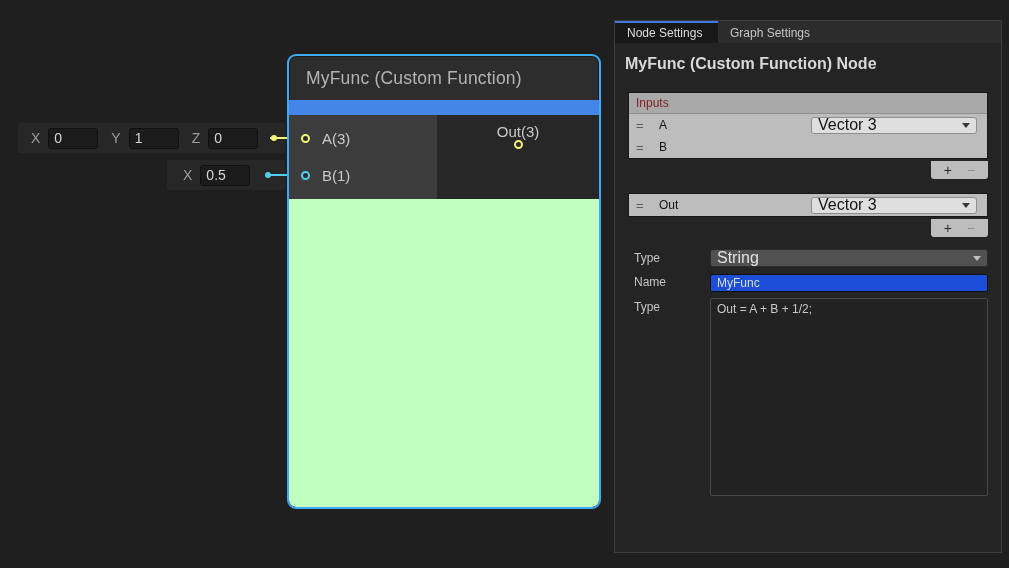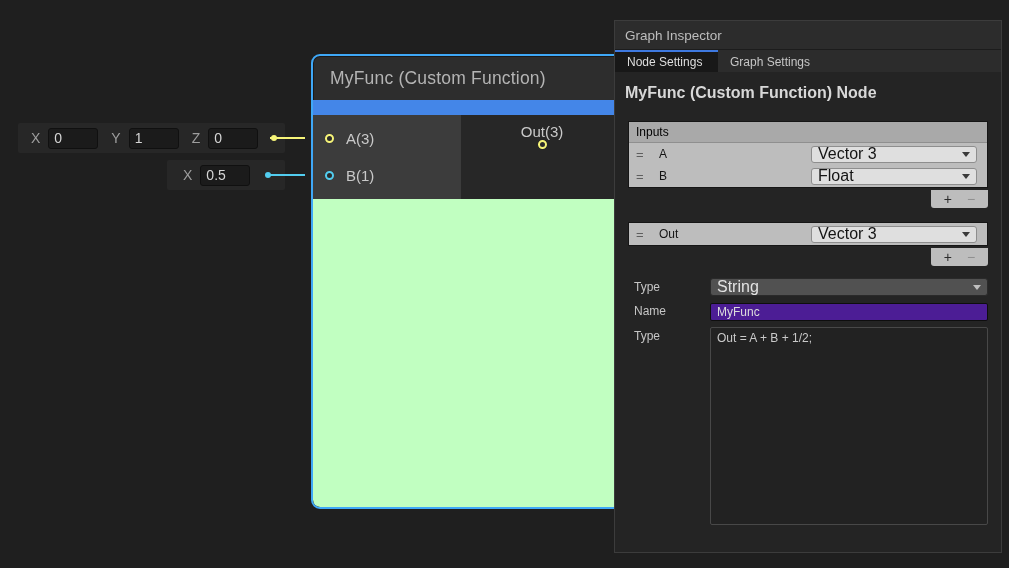--- a/index.html
+++ b/index.html
@@ -8,21 +8,21 @@
     position:relative; width:1009px; height:568px;
     background: var(--canvas_bg, #1f1f1f);
   }
 
   
   .node {
     position:absolute; left:287px; top:54px; width:314px; height:455px;
     border:2px solid var(--selection_blue, #3fa8f7);
     border-radius:9px; background: var(--node_header_bg, #2d2d2d);
     overflow:hidden; box-shadow: inset 0 0 0 1px #1a1a1a;
-    display:flex; flex-direction:column;margin-left:24px;
+    display:flex; flex-direction:column;
   }
   .node-title {
     height:44px; display:flex; align-items:center; padding-left:17px;
     color:#b4b4b4; font-size:17.5px; letter-spacing:.2px;
   }
   .node-accent-bar { height:15px; background: var(--accent_bar_blue, #4486e8); }
   .node-ports { height:84px; display:flex; }
   .ports-left { width:148px; background: var(--port_left_bg, #3c3c3c); padding-top:8px; }
   .ports-right { flex:1; background: var(--port_right_bg, #272727); padding-top:8px; }
   .port-row { height:30px; display:flex; align-items:center; }
@@ -78,21 +78,21 @@
   .tab.active { background:#181818; color:#dedede; border-top:2px solid var(--tab_accent_blue, #3e79e0); min-width:103px; }
   .insp-body { padding:0 0 0 0; }
   .node-ref {
     margin:12px 10px 0 10px; color:#d8d8d8; font-size:16px; font-weight:bold;
   }
 
   .relist { margin:19px 13px 0 13px; border:1px solid #161616; }
   .relist-header {
     height:21px; background: var(--list_header_gray, #a9a9a9);
     display:flex; align-items:center; padding-left:7px;
-    color:#000000; font-size:12px; border-bottom:1px solid #8f8f8f;
+    color:#7f1d1d; font-size:12px; border-bottom:1px solid #8f8f8f;
   }
   .relist-rows { background: var(--list_row_gray, #bdbdbd); }
   .relist-row { height:22px; display:flex; align-items:center; padding:0 10px 0 7px; }
   .handle { color:#5e5e5e; font-size:13px; width:14px; letter-spacing:-1px; }
   .row-name { color:#141414; font-size:12px; margin-left:9px; }
   .dd {
     height:17px; display:flex; align-items:center; border-radius:3px;
     font-size:16px; padding:0 6px; position:relative;
   }
   .dd.light {
@@ -112,21 +112,21 @@
   }
   .lf-btn { font-size:14px; line-height:1; color:#2b2b2b; cursor:default; }
   .lf-btn.dim { color:#8f8f8f; }
 
   .field-row { display:flex; margin:6px 13px 0 19px; align-items:flex-start; }
   .field-row.first { margin-top:12px; }
   .field-label { width:76px; color:#c6c6c6; font-size:12px; padding-top:2px; }
   .field-wrap { flex:1; }
   .dd.dark { width:100%; height:18px; background:#515151; color:#e2e2e2; border:1px solid #2a2a2a; }
   .text-field {
-    width:100%; height:18px; background:#4c1d95; border:1px solid #0e0e0e;
+    width:100%; height:18px; background:#1d4ed8; border:1px solid #0e0e0e;
     border-radius:2px; color:#dcdcdc; font-size:12px; padding:0 6px; outline:none;
   }
   .body-box {
     width:100%; height:198px; background:#222222; border:1px solid #484848;
     border-radius:2px; color:#c9c9c9; font-size:12px; padding:3px 6px;
     resize:none; outline:none; font-family:"Liberation Sans", sans-serif;
   }
 </style>
 </head>
 <body>
@@ -170,21 +170,20 @@
         <div class="port-row out">
           <span class="port-label">Out(3)</span>
           <span class="ring yellow"></span>
         </div>
       </div>
     </div>
     <div class="node-preview"></div>
   </div>
 
   <div class="inspector">
-    <div class="insp-title">Graph Inspector</div>
 
     <div class="tabbar">
       <div class="tab active">Node Settings</div>
       <div class="tab">Graph Settings</div>
     </div>
 
     <div class="insp-body">
       <div class="node-ref">MyFunc (Custom Function) Node</div>
 
       <div class="relist">
@@ -194,24 +193,20 @@
             <span class="handle">=</span>
             <span class="row-name">A</span>
             <div class="dd light">
               <span>Vector 3</span>
               <span class="arrow"></span>
             </div>
           </div>
           <div class="relist-row">
             <span class="handle">=</span>
             <span class="row-name">B</span>
-            <div class="dd light">
-              <span>Float</span>
-              <span class="arrow"></span>
-            </div>
           </div>
         </div>
       </div>
       <div class="list-footer">
         <span class="lf-btn">+</span>
         <span class="lf-btn dim">−</span>
       </div>
 
       <div class="relist" style="margin-top:14px">
         <div class="relist-rows">

